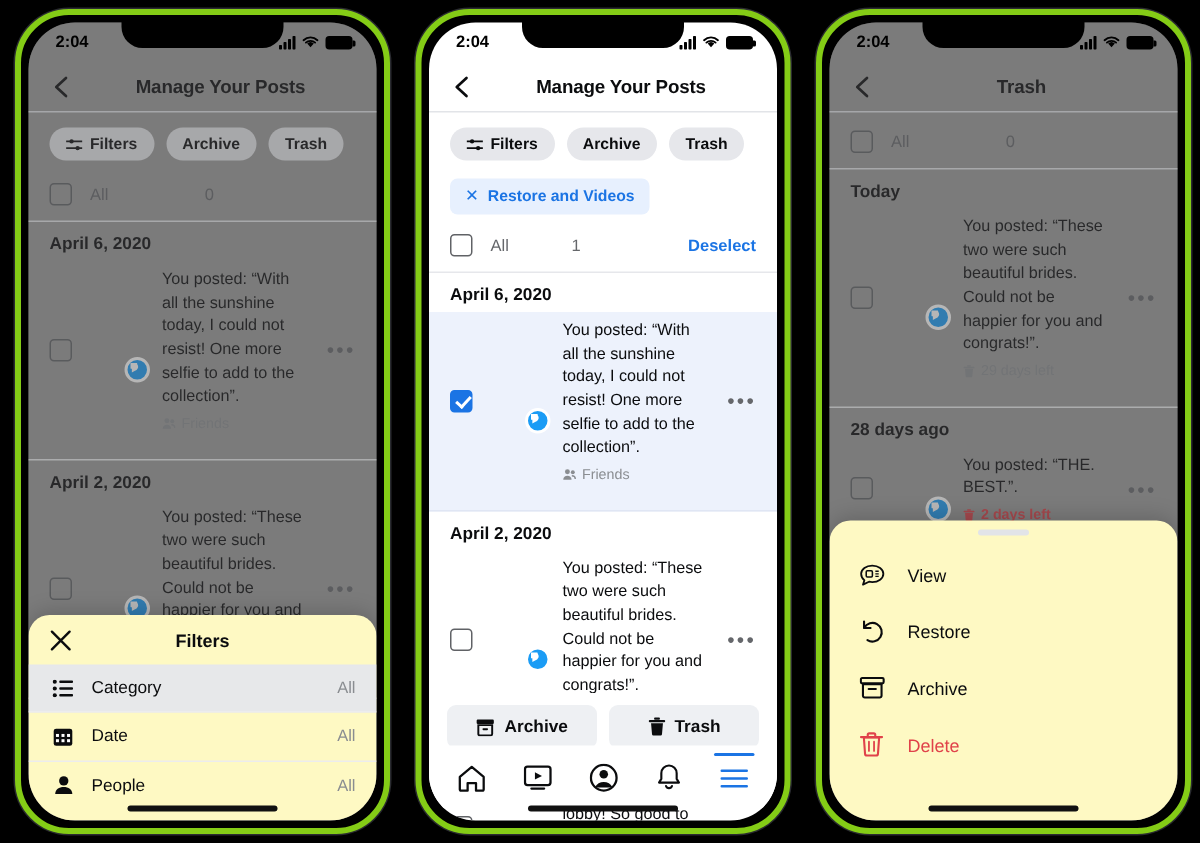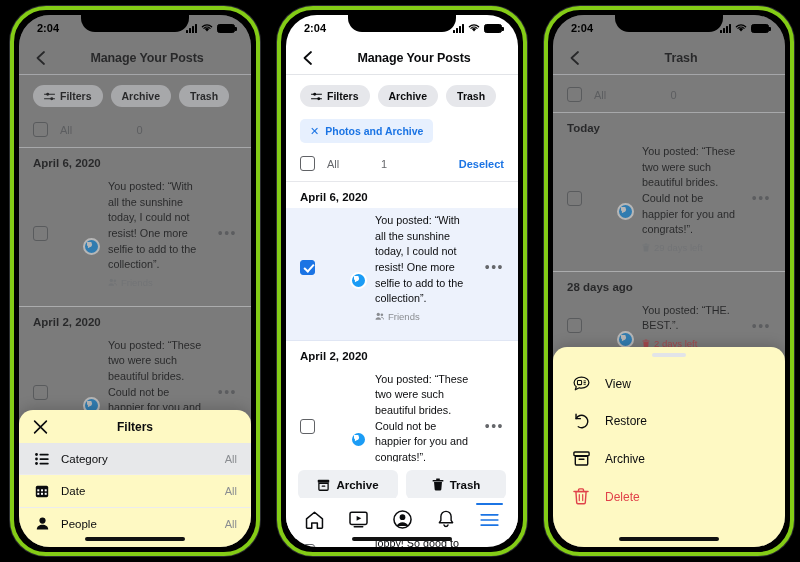--- a/index.html
+++ b/index.html
@@ -200,21 +200,21 @@
     display: flex; align-items: center; justify-content: center;
   }
   .post-body { flex: 1; min-width: 0; }
   .post-text {
     font-size: 10.8px; line-height: 1.45; color: #0b0c0e;
   }
   .meta {
     display: flex; align-items: center; gap: 4px;
     margin-top: 4px; font-size: 9.5px; color: #8a8d91;
   }
-  .meta.danger { color: #e0424a; font-weight: 400; }
+  .meta.danger { color: #e0424a; font-weight: 700; }
   .dots {
     flex: none; color: #65676b; font-size: 14px;
     letter-spacing: 1.5px; line-height: 0.6;
     padding: 0 2px; cursor: pointer;
   }
 
   
   .actionbar {
     display: flex; gap: 8px;
     padding: 8px 12px 6px;
@@ -520,21 +520,21 @@
           <span>Archive</span>
         </div>
         <div class="chip">
           <span>Trash</span>
         </div>
       </div>
 
       <div class="pillrow">
         <span class="pill">
           <span class="x">✕</span>
-          <span>Photos and Archive</span>
+          <span>Restore and Videos</span>
         </span>
       </div>
 
       <div class="allrow">
         <span class="cbox"></span>
         <span class="lbl">All</span>
         <span class="count">1</span>
         <span class="deselect">Deselect</span>
       </div>
 

